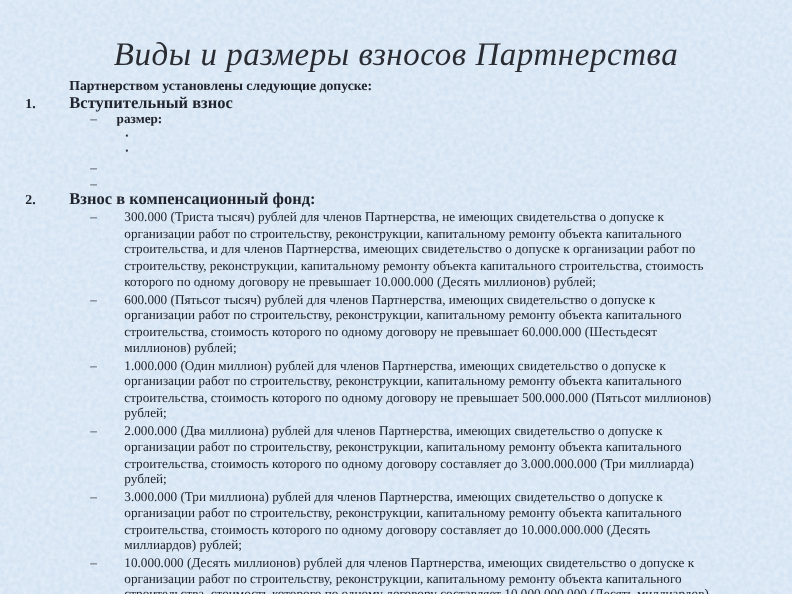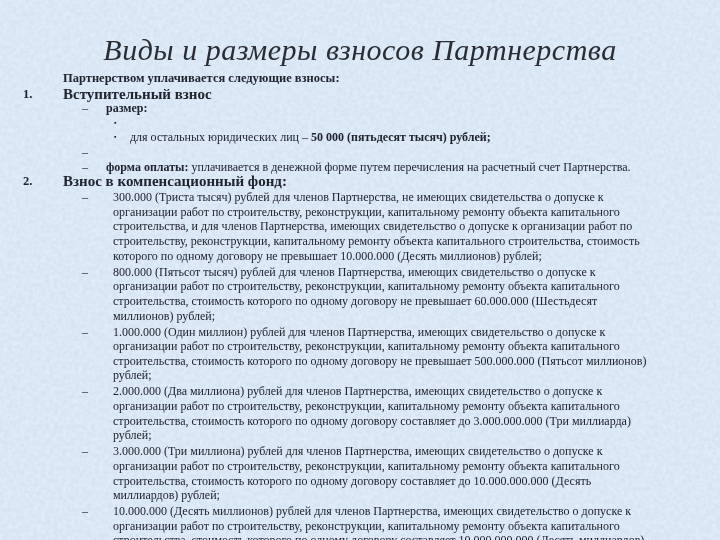--- a/index.html
+++ b/index.html
@@ -46,64 +46,62 @@
     </defs>
     <rect width="720" height="540" fill="#cddff1"></rect>
     <rect width="720" height="540" filter="url(#mottleDark)"></rect>
     <rect width="720" height="540" filter="url(#mottleLight)" opacity="0.6"></rect>
   </svg>
 
   <div class="content">
 
     <div class="title">Виды и размеры взносов Партнерства</div>
 
-    <div class="intro">Партнерством уплачивается следующие взносы:</div>
+    <div class="intro">Партнерством установлены следующие допуске:</div>
 
     <div class="row num-row">
       <span class="num">1.</span>
       <span class="heading">Вступительный взнос</span>
     </div>
 
     <div class="row dash-row">
       <span class="marker">–</span>
       <span class="bold">размер:</span>
     </div>
 
     <div class="row bullet-row">
       <span class="bullet-marker">▪</span>
     </div>
 
     <div class="row bullet-row">
       <span class="bullet-marker">▪</span>
-      <span><span>для остальных юридических лиц – </span><b>50 000 (пятьдесят тысяч) рублей;</b></span>
     </div>
 
     <div class="row dash-row">
       <span class="marker">–</span>
     </div>
 
     <div class="row dash-row">
       <span class="marker">–</span>
-      <span><b>форма оплаты:</b><span> уплачивается в денежной форме путем перечисления на расчетный счет Партнерства.</span></span>
     </div>
 
     <div class="row num-row">
       <span class="num">2.</span>
       <span class="heading">Взнос в компенсационный фонд:</span>
     </div>
 
 
     <div class="row fund-row">
       <span class="marker">–</span>
       <span>300.000 (Триста тысяч) рублей для членов Партнерства, не имеющих свидетельства о допуске к организации работ по строительству, реконструкции, капитальному ремонту объекта капитального строительства, и для членов Партнерства, имеющих свидетельство о допуске к организации работ по строительству, реконструкции, капитальному ремонту объекта капитального строительства, стоимость которого по одному договору не превышает 10.000.000 (Десять миллионов) рублей;</span>
     </div>
 
     <div class="row fund-row">
       <span class="marker">–</span>
-      <span>800.000 (Пятьсот тысяч) рублей для членов Партнерства, имеющих свидетельство о допуске к организации работ по строительству, реконструкции, капитальному ремонту объекта капитального строительства, стоимость которого по одному договору не превышает 60.000.000 (Шестьдесят миллионов) рублей;</span>
+      <span>600.000 (Пятьсот тысяч) рублей для членов Партнерства, имеющих свидетельство о допуске к организации работ по строительству, реконструкции, капитальному ремонту объекта капитального строительства, стоимость которого по одному договору не превышает 60.000.000 (Шестьдесят миллионов) рублей;</span>
     </div>
 
     <div class="row fund-row">
       <span class="marker">–</span>
       <span>1.000.000 (Один миллион) рублей для членов Партнерства, имеющих свидетельство о допуске к организации работ по строительству, реконструкции, капитальному ремонту объекта капитального строительства, стоимость которого по одному договору не превышает 500.000.000 (Пятьсот миллионов) рублей;</span>
     </div>
 
     <div class="row fund-row">
       <span class="marker">–</span>
       <span>2.000.000 (Два миллиона) рублей для членов Партнерства, имеющих свидетельство о допуске к организации работ по строительству, реконструкции, капитальному ремонту объекта капитального строительства, стоимость которого по одному договору составляет до 3.000.000.000 (Три миллиарда) рублей;</span>

